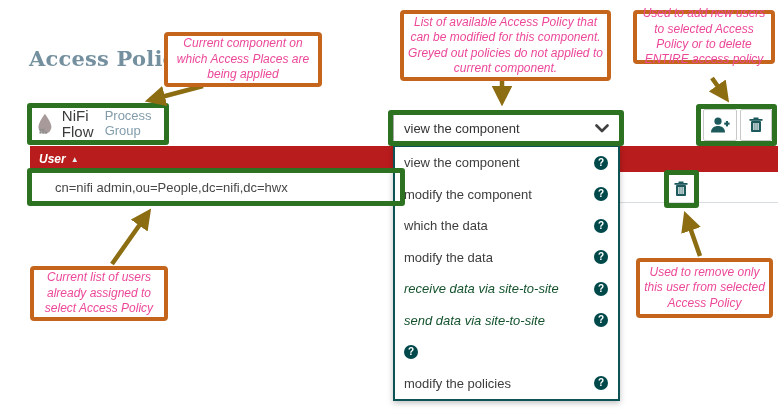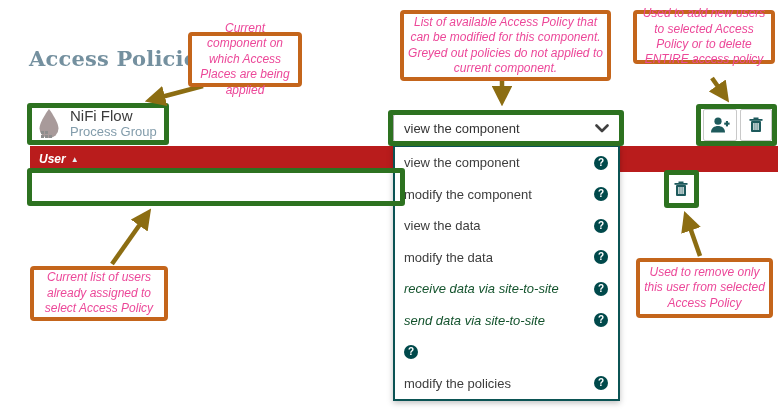--- a/index.html
+++ b/index.html
@@ -27,21 +27,21 @@
 
   
   .hl {
     border:5px solid #2d7220; border-radius:3px; background:transparent;
     z-index:20; pointer-events:none;
   }
 
   
   .component { left:36px; top:107px; width:128px; height:34px; display:flex; align-items:center; z-index:2; }
   .component .drop { width:26px; height:32px; margin-right:8px; }
-  .component .names { display:flex; flex-direction:column; }
+  .component .names { display:flex; flex-direction:row; }
   .component .cname { font-size:15px; color:#3b3b3b; line-height:1.1; }
   .component .ctype { font-size:13px; color:#829cab; line-height:1.2; }
 
   
   .policy-select {
     left:393px; top:114px; width:227px; height:28px;
     background:#fff; border:1px solid #a9a9a9; border-radius:2px;
     display:flex; align-items:center; justify-content:space-between;
     padding:0 10px; z-index:6; cursor:pointer;
   }
@@ -96,20 +96,23 @@
 
 <div id="canvas">
 
   <div class="abs page-title">Access Policies</div>
 
   <div class="abs tbl-header">
     <span class="hdr-label">User</span>
     <span class="sort">▲</span>
   </div>
 
+  <div class="abs tbl-row">
+    <span class="cell">cn=nifi admin,ou=People,dc=nifi,dc=hwx</span>
+  </div>
 
   <div class="abs row-trash">
     <svg width="18" height="18" viewBox="0 0 18 18">
       <rect x="4" y="5" width="10" height="11" rx="1" fill="#1e5a5c"></rect>
       <rect x="2.5" y="3" width="13" height="1.8" fill="#1e5a5c"></rect>
       <rect x="6.5" y="1.5" width="5" height="2" fill="#1e5a5c"></rect>
       <rect x="6.3" y="7" width="1.2" height="7" fill="#fff"></rect>
       <rect x="8.4" y="7" width="1.2" height="7" fill="#fff"></rect>
       <rect x="10.5" y="7" width="1.2" height="7" fill="#fff"></rect>
     </svg>
@@ -142,21 +145,21 @@
   <div class="abs option-panel">
     <div class="option-row">
       <span class="opt-label">view the component</span>
       <span class="qmark">?</span>
     </div>
     <div class="option-row">
       <span class="opt-label">modify the component</span>
       <span class="qmark">?</span>
     </div>
     <div class="option-row">
-      <span class="opt-label">view the data</span>
+      <span class="opt-label">which the data</span>
       <span class="qmark">?</span>
     </div>
     <div class="option-row">
       <span class="opt-label">modify the data</span>
       <span class="qmark">?</span>
     </div>
     <div class="option-row disabled">
       <span class="opt-label">receive data via site-to-site</span>
       <span class="qmark">?</span>
     </div>
@@ -204,19 +207,19 @@
         <path d="M0,0 L4.6,2.3 L0,4.6 Z" fill="#8c6d12"></path>
       </marker>
     </defs>
     <line x1="203" y1="86" x2="150" y2="100" stroke="#8c6d12" stroke-width="4.5" marker-end="url(#ah)"></line>
     <line x1="502" y1="81" x2="502" y2="101" stroke="#8c6d12" stroke-width="4.5" marker-end="url(#ah)"></line>
     <line x1="712" y1="78" x2="726" y2="98" stroke="#8c6d12" stroke-width="4.5" marker-end="url(#ah)"></line>
     <line x1="700" y1="256" x2="686" y2="216" stroke="#8c6d12" stroke-width="4.5" marker-end="url(#ah)"></line>
     <line x1="112" y1="264" x2="148" y2="213" stroke="#8c6d12" stroke-width="4.5" marker-end="url(#ah)"></line>
   </svg>
 
-  <div class="abs callout" style="left:188px; top:32px; width:114px; height:55px;">Current component on which Access Places are being applied</div>
+  <div class="abs callout" style="left:164px; top:32px; width:158px; height:55px;">Current component on which Access Places are being applied</div>
   <div class="abs callout" style="left:400px; top:10px; width:211px; height:71px;">List of available Access Policy that can be modified for this component. Greyed out policies do not applied to current component.</div>
   <div class="abs callout" style="left:633px; top:10px; width:142px; height:54px;">Used to add new users to selected Access Policy or to delete ENTIRE access policy</div>
   <div class="abs callout" style="left:636px; top:258px; width:137px; height:60px;">Used to remove only this user from selected Access Policy</div>
   <div class="abs callout" style="left:30px; top:266px; width:138px; height:55px;">Current list of users already assigned to select Access Policy</div>
 
 </div>
 
 </body></html>

